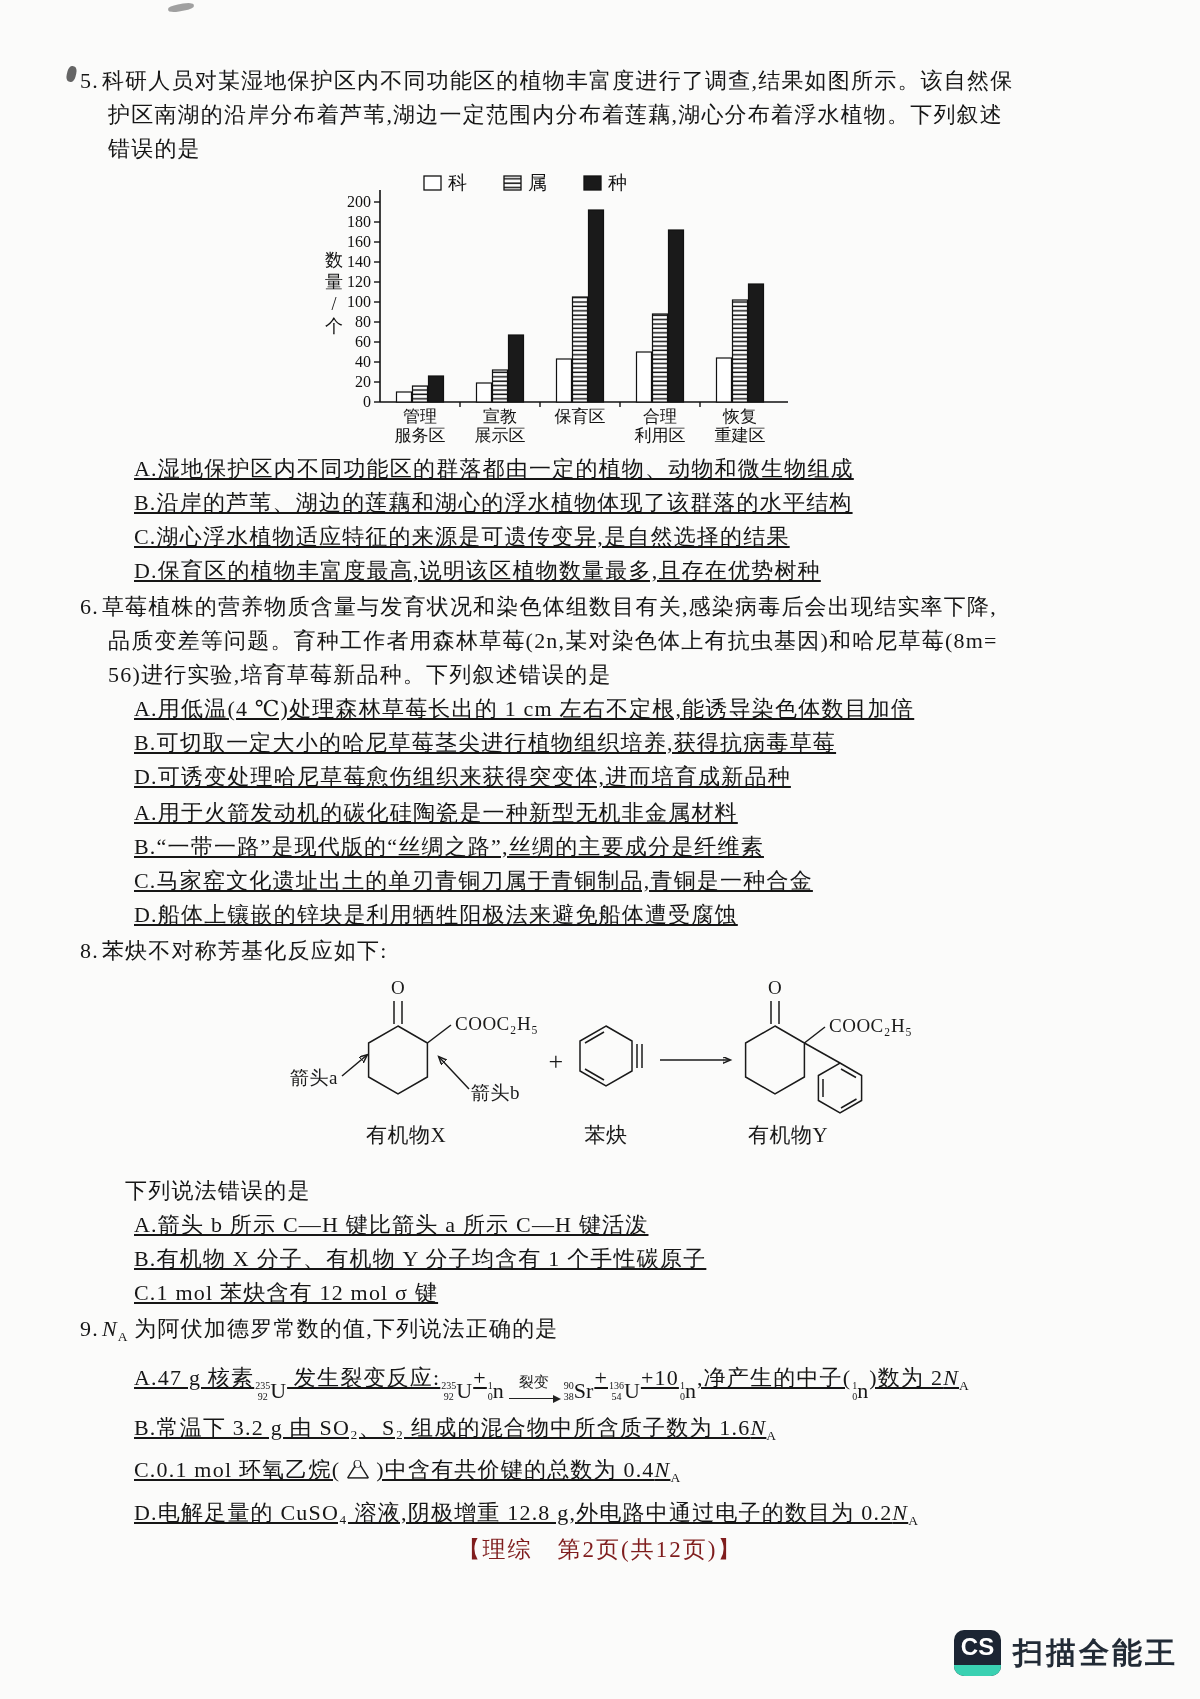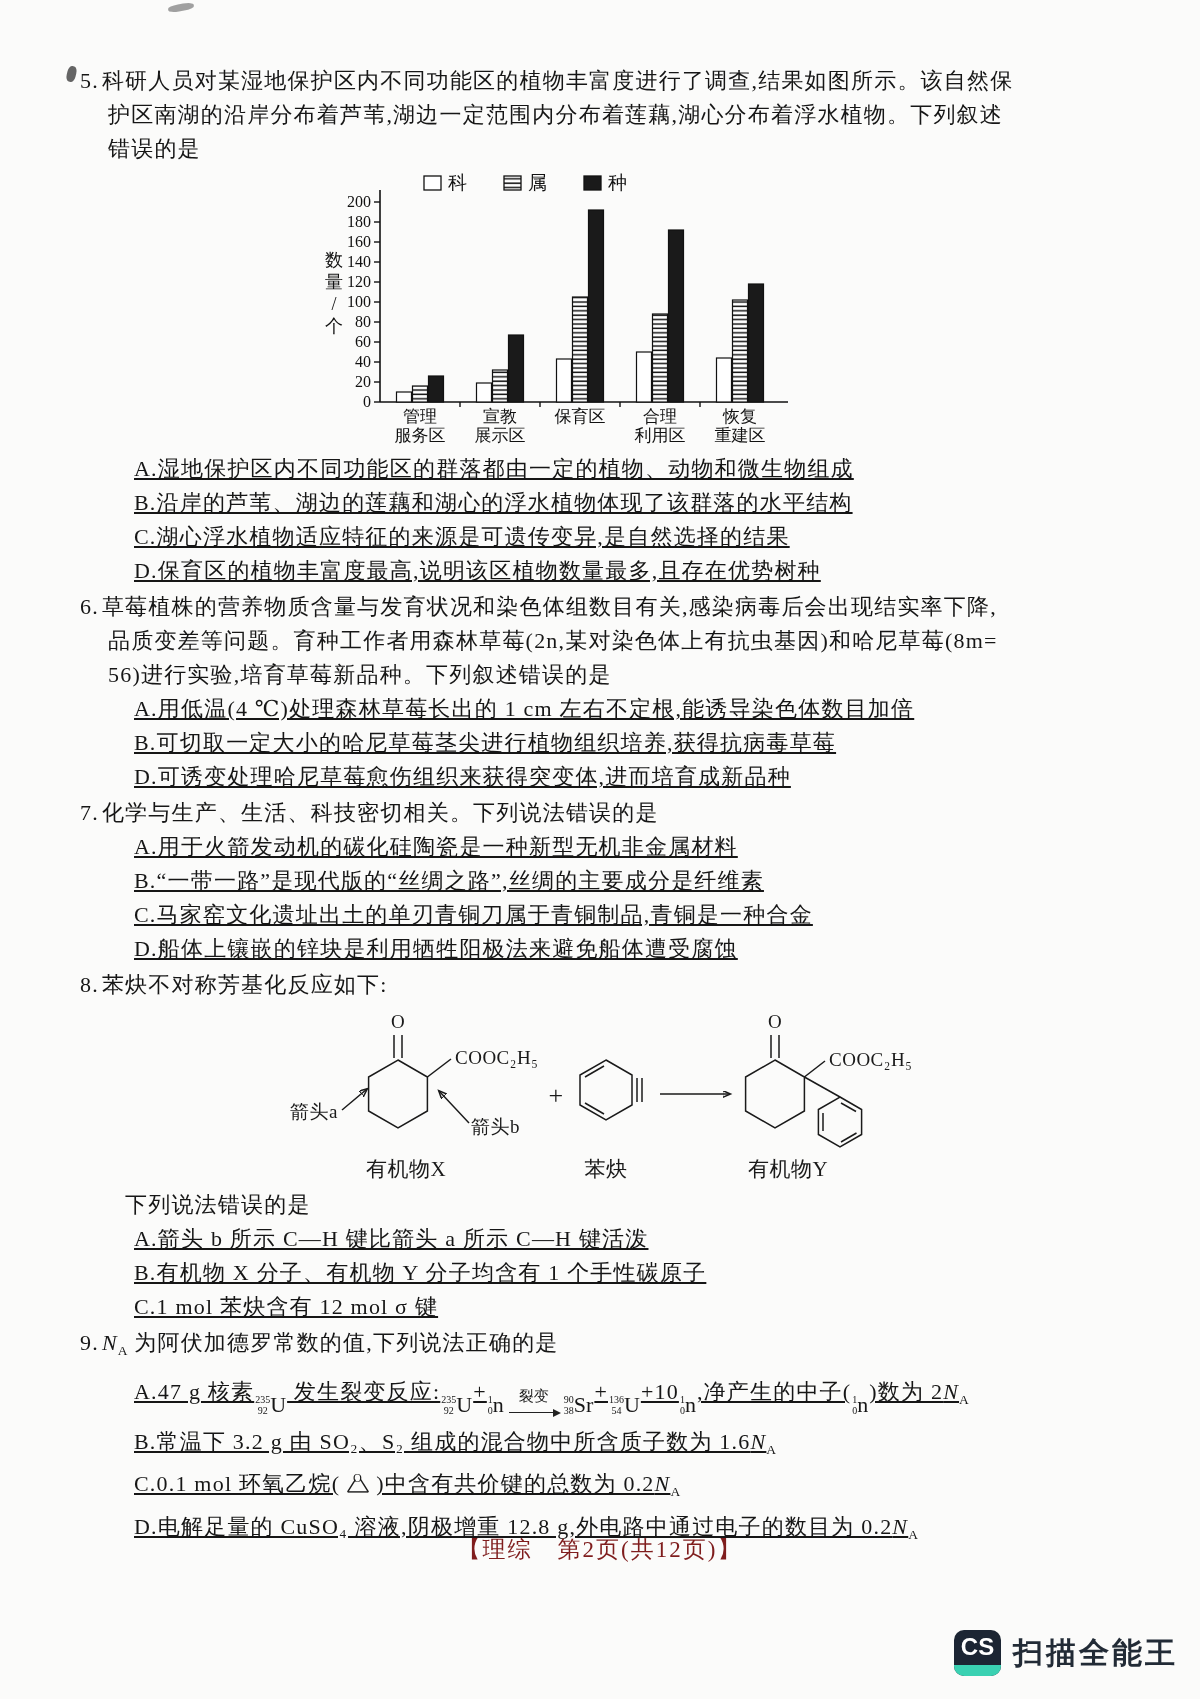--- a/index.html
+++ b/index.html
@@ -6,21 +6,21 @@
   body{
     width:1200px;height:1699px;position:relative;overflow:hidden;
     background:#fbfbfa;color:#161616;
     font-family:"Liberation Serif","DejaVu Serif",serif;
   }
   .content{padding:64px 24px 0 60px;}
   .q{margin:0 0 2px 0;}
   .q-line{font-size:22px;line-height:34px;letter-spacing:1.2px;}
   .stem-first{padding-left:20px;}
   .stem-cont{padding-left:48px;font-family:Liberation Serif, serif;}
-  .substem{padding-left:65px;}
+  .substem{padding-left:65px;margin-top:20px;}
   .qnum{padding-right:3px;}
   .opt{font-size:22px;line-height:34px;letter-spacing:1.2px;padding-left:74px;text-decoration:underline;}
   .opt-tall{line-height:48px;}
   
   .chart-wrap{margin:2px 0 4px 252px;width:520px;}
   .chart-wrap svg{display:block;}
   .chart-wrap text{font-family:"Liberation Serif","DejaVu Serif",serif;}
   
   .scheme-wrap{margin:4px 0 0 168px;}
   .scheme path,.scheme line{stroke:#1a1a1a;stroke-width:1.5;fill:none;}
@@ -150,21 +150,20 @@
   <section class="q">
     <div class="q-line stem-first"><span class="qnum">6.</span><span>草莓植株的营养物质含量与发育状况和染色体组数目有关,感染病毒后会出现结实率下降,</span></div>
     <div class="q-line stem-cont">品质变差等问题。育种工作者用森林草莓(2n,某对染色体上有抗虫基因)和哈尼草莓(8m=</div>
     <div class="q-line stem-cont">56)进行实验,培育草莓新品种。下列叙述错误的是</div>
     <div class="opt">A.用低温(4 ℃)处理森林草莓长出的 1 cm 左右不定根,能诱导染色体数目加倍</div>
     <div class="opt">B.可切取一定大小的哈尼草莓茎尖进行植物组织培养,获得抗病毒草莓</div>
     <div class="opt">D.可诱变处理哈尼草莓愈伤组织来获得突变体,进而培育成新品种</div>
   </section>
 
   <section class="q">
-    <div class="q-line stem-first"><span class="qnum">7.</span><span>化学与生产、生活、科技密切相关。下列说法错误的是</span></div>
     <div class="opt">A.用于火箭发动机的碳化硅陶瓷是一种新型无机非金属材料</div>
     <div class="opt">B.“一带一路”是现代版的“丝绸之路”,丝绸的主要成分是纤维素</div>
     <div class="opt">C.马家窑文化遗址出土的单刃青铜刀属于青铜制品,青铜是一种合金</div>
     <div class="opt">D.船体上镶嵌的锌块是利用牺牲阳极法来避免船体遭受腐蚀</div>
   </section>
 
   <section class="q">
     <div class="q-line stem-first"><span class="qnum">8.</span><span>苯炔不对称芳基化反应如下:</span></div>
 
     <div class="scheme-wrap">
@@ -273,21 +272,21 @@
           <span class="sym">n</span>
         </span><span>)数为 2</span><span class="na"><span class="n">N</span><sub>A</sub></span></div>
 
     <div class="opt"><span>B.常温下 3.2 g 由 SO₂、S₂ 组成的混合物中所含质子数为 1.6</span><span class="na"><span class="n">N</span><sub>A</sub></span></div>
 
     <div class="opt"><span>C.0.1 mol 环氧乙烷(</span><svg class="epoxide" width="32" height="27" viewBox="0 0 34 28">
           <line x1="6" y1="24" x2="14.2" y2="11"></line>
           <line x1="28" y1="24" x2="19.8" y2="11"></line>
           <line x1="6" y1="24" x2="28" y2="24"></line>
           <text x="17" y="13" text-anchor="middle" font-size="13">O</text>
-        </svg><span>)中含有共价键的总数为 0.2</span><span class="na"><span class="n">N</span><sub>A</sub></span></div>
+        </svg><span>)中含有共价键的总数为 0.4</span><span class="na"><span class="n">N</span><sub>A</sub></span></div>
 
     <div class="opt"><span>D.电解足量的 CuSO₄ 溶液,阴极增重 12.8 g,外电路中通过电子的数目为 0.2</span><span class="na"><span class="n">N</span><sub>A</sub></span></div>
   </section>
 
 </div>
 
 <div class="footer">【理综　第2页(共12页)】</div>
 
 <div class="scanner">
   <div class="cs-icon">

